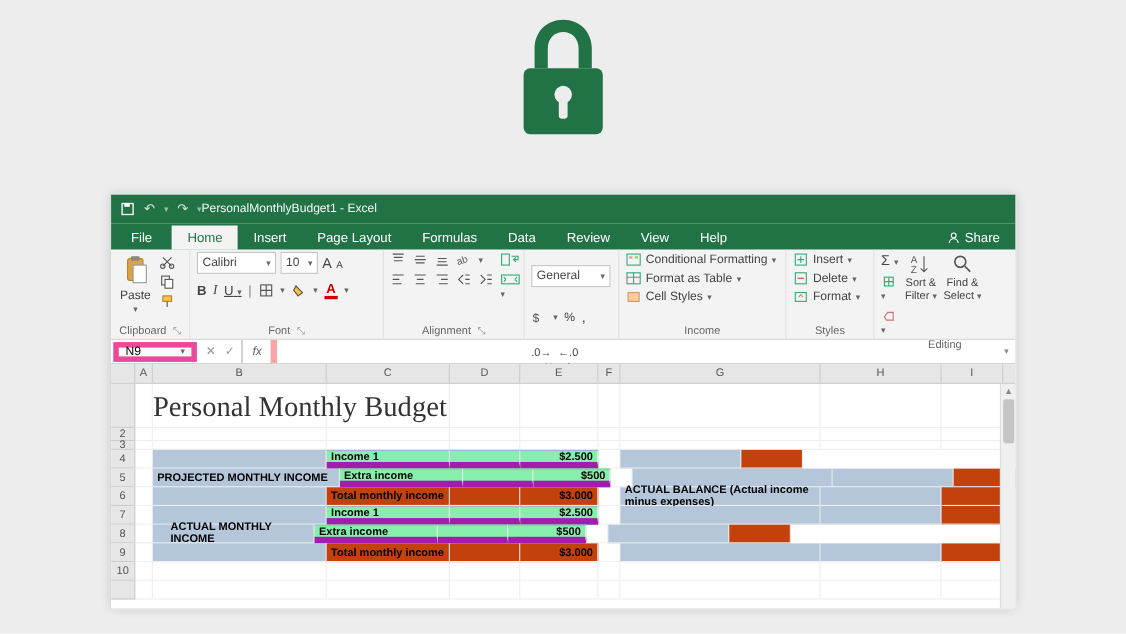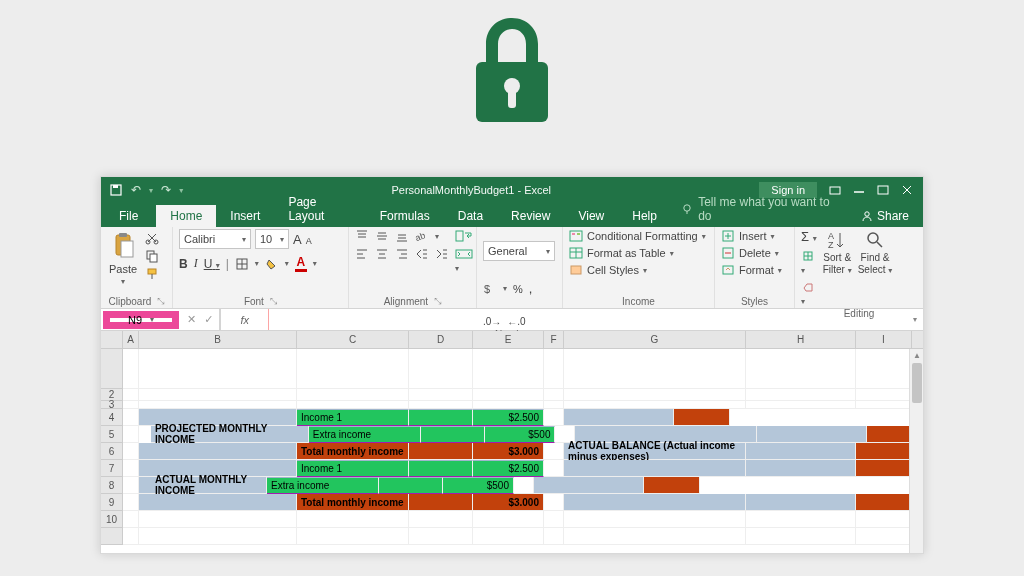--- a/index.html
+++ b/index.html
@@ -1,21 +1,21 @@
 <!DOCTYPE html>
 <html><head>
 <meta charset="utf-8">
 <style>
   * { box-sizing: border-box; margin: 0; padding: 0; }
   body { background: #ededed; width: 1024px; height: 576px; font-family: "Segoe UI", Arial, sans-serif; position: relative; overflow: hidden; }
   .lock-wrap { position: absolute; left: 50%; top: 12px; transform: translateX(-50%); }
   .excel-window { position: absolute; left: 100px; top: 176px; width: 824px; background: #fff; box-shadow: 0 0 10px rgba(0,0,0,.15); border: 1px solid #d9d9d9; }
   .titlebar { background: #217346; height: 26px; display: flex; align-items: center; color: #fff; font-size: 11px; }
   .titlebar .qat { display: flex; gap: 8px; margin-left: 8px; align-items: center; }
-  .titlebar .title { flex: 1; text-align: center; opacity: .95; }
+  .titlebar .title { flex: 1; text-align: left; opacity: .95; }
   .titlebar .right-btns { display: flex; gap: 12px; align-items: center; margin-right: 10px; }
   .signin-btn { background: #3e8e5f; padding: 2px 12px; font-size: 11px; cursor: pointer; }
   .win-btn { width: 12px; height: 12px; cursor: pointer; }
   .tabs-row { background: #217346; height: 24px; display: flex; align-items: flex-end; }
   .tab { color: #fff; font-size: 12px; padding: 4px 14px; cursor: pointer; margin-top: 18px; }
   .tab.active { background: #f3f3f3; color: #217346; }
   .tab.file { padding: 4px 18px; }
   .tellme { display: flex; align-items: center; gap: 6px; color: #b8dcc4; font-size: 12px; padding: 4px 10px; }
   .share { margin-left: auto; color: #fff; font-size: 12px; padding: 4px 14px; display: flex; align-items: center; gap: 4px; cursor: pointer; }
   .ribbon { background: #f3f3f3; border-bottom: 1px solid #d4d4d4; height: 82px; display: flex; font-size: 11px; color: #444; }
@@ -35,37 +35,37 @@
   .i { font-style: italic; font-family: Georgia, serif; cursor:pointer;}
   .u { text-decoration: underline; cursor:pointer;}
   .btn-row { display:flex; gap:6px; align-items:center;}
   .align-cols { display:flex; flex-direction:column; gap:4px; }
   .num-combo { border:1px solid #c5c5c5; background:#fff; width:72px; height:20px; font-size:11px; padding:0 4px; display:flex;align-items:center;justify-content:space-between;cursor:pointer;}
   .styles-col { display:flex; flex-direction:column; gap:3px;}
   .styles-item { display:flex; align-items:center; gap:4px; font-size:11px; cursor:pointer;}
   .cells-col { display:flex; flex-direction:column; gap:3px;}
   .edit-big { display:flex;flex-direction:column;align-items:center;gap:1px;font-size:10px;cursor:pointer;}
   .formula-bar { height:22px; border-bottom:1px solid #d4d4d4; display:flex; align-items:center; background:#fff;}
-  .name-box { width:76px; border:7px solid #ec4899; height:18px; margin:2px; font-size:11px; padding:0 18px; display:flex;align-items:center; background:#fff;}
-  .fb-fx { padding:0 19px; font-style:italic; font-size:11px; color:#666; border-left:1px solid #d4d4d4;border-right:1px solid #fca5a5; height:100%; display:flex;align-items:center;}
+  .name-box { width:76px; border:5px solid #ec4899; height:18px; margin:2px; font-size:11px; padding:0 6px; display:flex;align-items:center; background:#fff;}
+  .fb-fx { padding:0 8px; font-style:italic; font-size:11px; color:#666; border-left:1px solid #d4d4d4;border-right:6px solid #fca5a5; height:100%; display:flex;align-items:center;}
   .fb-btns { display:flex;gap:8px;padding:0 6px;color:#999;font-size:11px;border-right:1px solid #d4d4d4;height:100%;align-items:center;}
   .formula-input { flex:1; border:none; height:18px; outline:none; padding:0 6px; font-size:11px;}
   .grid-area { position:relative; height:222px; overflow:hidden; background:#fff;}
   .col-headers { display:flex; height:18px; background:#e6e6e6; border-bottom:1px solid #ccc; font-size:10px; color:#555;}
   .corner { width:22px; border-right:1px solid #ccc; background:#e6e6e6;}
   .colh { border-right:1px solid #ccc; display:flex;align-items:center;justify-content:center; cursor:pointer;}
   .grid-row { display:flex; height:17px; }
   .rowh { width:22px; background:#e6e6e6; border-right:1px solid #ccc; border-bottom:1px solid #ccc; font-size:10px; color:#555; display:flex;align-items:center;justify-content:center;cursor:pointer;}
   .cell { border-right:1px solid #eee; border-bottom:1px solid #eee; font-size:10px; padding:0 4px; display:flex;align-items:center;}
   .doc-title { font-family: Georgia, serif; font-size:26px; color:#333; font-weight:400; position:absolute; }
   .scroll-v { position:absolute; right:0; top:18px; bottom:0; width:14px; background:#f0f0f0; border-left:1px solid #ddd;}
   .scroll-thumb-v { position:absolute; top:14px; width:10px; left:2px; height:40px; background:#c4c4c4; border-radius:2px; cursor:pointer;}
   svg { display:block; }
   .c-blue { background:#b4c6d9; }
-  .c-blue-b { background:#22c55e; border-top:1px solid #9fb5cc;border-bottom:1px solid #a21caf; }
+  .c-blue-b { background:#86efac; border-top:1px solid #9fb5cc;border-bottom:6px solid #a21caf;font-weight:bold; }
   .c-pink { background:#c2410c; font-weight:bold;}
   .txt-b { font-weight:bold; }
   .ar { justify-content:flex-end; }
 </style>
 </head>
 <body>
 
 <div class="lock-wrap">
   <svg width="96" height="120" viewBox="0 0 96 120">
     <path d="M48 6 C33 6 22 17 22 32 L22 50 L34 50 L34 32 C34 23 40 17 48 17 C56 17 62 23 62 32 L62 50 L74 50 L74 32 C74 17 63 6 48 6 Z" fill="#217346"></path>
@@ -84,63 +84,32 @@
             <rect x="2" y="2" width="10" height="10" fill="none" stroke="#fff" stroke-width="1.2"></rect>
             <rect x="4" y="2" width="5" height="3" fill="#fff"></rect>
           </svg>
         </span>
       <span style="color:#cfe8d7;font-size:12px;">↶</span>
       <span style="color:#8fc2a1;font-size:8px;">▾</span>
       <span style="color:#cfe8d7;font-size:12px;">↷</span>
       <span style="color:#8fc2a1;font-size:8px;">▾</span>
     </div>
     <div class="title">PersonalMonthlyBudget1  -  Excel</div>
-    <div class="right-btns">
-      <span class="signin-btn">Sign in</span>
-      <span>
-          <svg class="win-btn">
-            <rect x="1" y="3" width="10" height="7" fill="none" stroke="#fff"></rect>
-          </svg>
-        </span>
-      <span>
-          <svg class="win-btn">
-            <line x1="1" y1="8" x2="11" y2="8" stroke="#fff" stroke-width="1.5"></line>
-          </svg>
-        </span>
-      <span>
-          <svg class="win-btn">
-            <rect x="1" y="2" width="10" height="8" fill="none" stroke="#fff"></rect>
-          </svg>
-        </span>
-      <span>
-          <svg class="win-btn">
-            <line x1="2" y1="2" x2="10" y2="10" stroke="#fff"></line>
-            <line x1="10" y1="2" x2="2" y2="10" stroke="#fff"></line>
-          </svg>
-        </span>
-    </div>
   </div>
 
   <div class="tabs-row">
     <span class="tab file">File</span>
     <span class="tab active">Home</span>
     <span class="tab">Insert</span>
     <span class="tab">Page Layout</span>
     <span class="tab">Formulas</span>
     <span class="tab">Data</span>
     <span class="tab">Review</span>
     <span class="tab">View</span>
     <span class="tab">Help</span>
-    <span class="tellme">
-      <svg width="12" height="12">
-          <circle cx="6" cy="5" r="3.2" fill="none" stroke="#b8dcc4"></circle>
-          <line x1="6" y1="8" x2="6" y2="11" stroke="#b8dcc4"></line>
-        </svg>
-      <span>Tell me what you want to do</span>
-    </span>
     <span class="share">
       <svg width="12" height="12">
           <circle cx="6" cy="4" r="2.2" fill="none" stroke="#fff"></circle>
           <path d="M2 11c0-2.5 2-4 4-4s4 1.5 4 4" fill="none" stroke="#fff"></path>
         </svg>
       <span>Share</span>
     </span>
   </div>
 
   <div class="ribbon">
@@ -531,21 +500,21 @@
           <div class="cell c-blue-b" style="width: 112px; height: 17px;">Income 1</div>
           <div class="cell c-blue-b" style="width: 64px; height: 17px;"></div>
           <div class="cell c-blue-b ar" style="width: 71px; height: 17px;">$2.500</div>
           <div class="cell" style="width: 20px; height: 17px;"></div>
           <div class="cell c-blue" style="width: 110px; height: 17px;"></div>
           <div class="cell c-pink" style="width: 56px; height: 17px;"></div>
         </div>
         <div class="grid-row" style="height: 17px;">
           <div class="rowh" style="height: 17px;">5</div>
           <div class="cell" style="width: 16px; height: 17px;"></div>
-          <div class="cell c-blue txt-b" style="width: 158px; height: 17px; margin-left: 12px;">PROJECTED MONTHLY INCOME</div>
+          <div class="cell c-blue txt-b" style="width: 170px; height: 17px;">PROJECTED MONTHLY INCOME</div>
           <div class="cell c-blue-b" style="width: 112px; height: 17px;">Extra income</div>
           <div class="cell c-blue-b" style="width: 64px; height: 17px;"></div>
           <div class="cell c-blue-b ar" style="width: 71px; height: 17px;">$500</div>
           <div class="cell" style="width: 20px; height: 17px;"></div>
           <div class="cell c-blue" style="width: 182px; height: 17px;"></div>
           <div class="cell c-blue" style="width: 110px; height: 17px;"></div>
           <div class="cell c-pink" style="width: 56px; height: 17px;"></div>
         </div>
         <div class="grid-row" style="height: 17px;">
           <div class="rowh" style="height: 17px;">6</div>
@@ -567,21 +536,21 @@
           <div class="cell c-blue-b" style="width: 64px; height: 17px;"></div>
           <div class="cell c-blue-b ar" style="width: 71px; height: 17px;">$2.500</div>
           <div class="cell" style="width: 20px; height: 17px;"></div>
           <div class="cell c-blue" style="width: 182px; height: 17px;"></div>
           <div class="cell c-blue" style="width: 110px; height: 17px;"></div>
           <div class="cell c-pink" style="width: 56px; height: 17px;"></div>
         </div>
         <div class="grid-row" style="height: 17px;">
           <div class="rowh" style="height: 17px;">8</div>
           <div class="cell" style="width: 16px; height: 17px;"></div>
-          <div class="cell c-blue txt-b" style="width: 128px; height: 17px; padding-left: 16px;">ACTUAL MONTHLY INCOME</div>
+          <div class="cell c-blue txt-b" style="width: 147px; height: 17px; padding-left: 16px;">ACTUAL MONTHLY INCOME</div>
           <div class="cell c-blue-b" style="width: 112px; height: 17px;">Extra income</div>
           <div class="cell c-blue-b" style="width: 64px; height: 17px;"></div>
           <div class="cell c-blue-b ar" style="width: 71px; height: 17px;">$500</div>
           <div class="cell" style="width: 20px; height: 17px;"></div>
           <div class="cell c-blue" style="width: 110px; height: 17px;"></div>
           <div class="cell c-pink" style="width: 56px; height: 17px;"></div>
         </div>
         <div class="grid-row" style="height: 17px;">
           <div class="rowh" style="height: 17px;">9</div>
           <div class="cell" style="width: 16px; height: 17px;"></div>
@@ -612,18 +581,19 @@
           <div class="cell" style="width: 158px; height: 17px;"></div>
           <div class="cell" style="width: 112px; height: 17px;"></div>
           <div class="cell" style="width: 64px; height: 17px;"></div>
           <div class="cell" style="width: 71px; height: 17px;"></div>
           <div class="cell" style="width: 20px; height: 17px;"></div>
           <div class="cell" style="width: 182px; height: 17px;"></div>
           <div class="cell" style="width: 110px; height: 17px;"></div>
           <div class="cell" style="width: 56px; height: 17px;"></div>
         </div>
       </div>
+    <div class="doc-title" style="left:38px;top:24px;">Personal Monthly Budget</div>
     <div class="scroll-v">
       <div style="position:absolute;top:2px;left:3px;font-size:8px;color:#888;">▲</div>
       <div class="scroll-thumb-v"></div>
     </div>
   </div>
 </div>
 
 </body></html>

